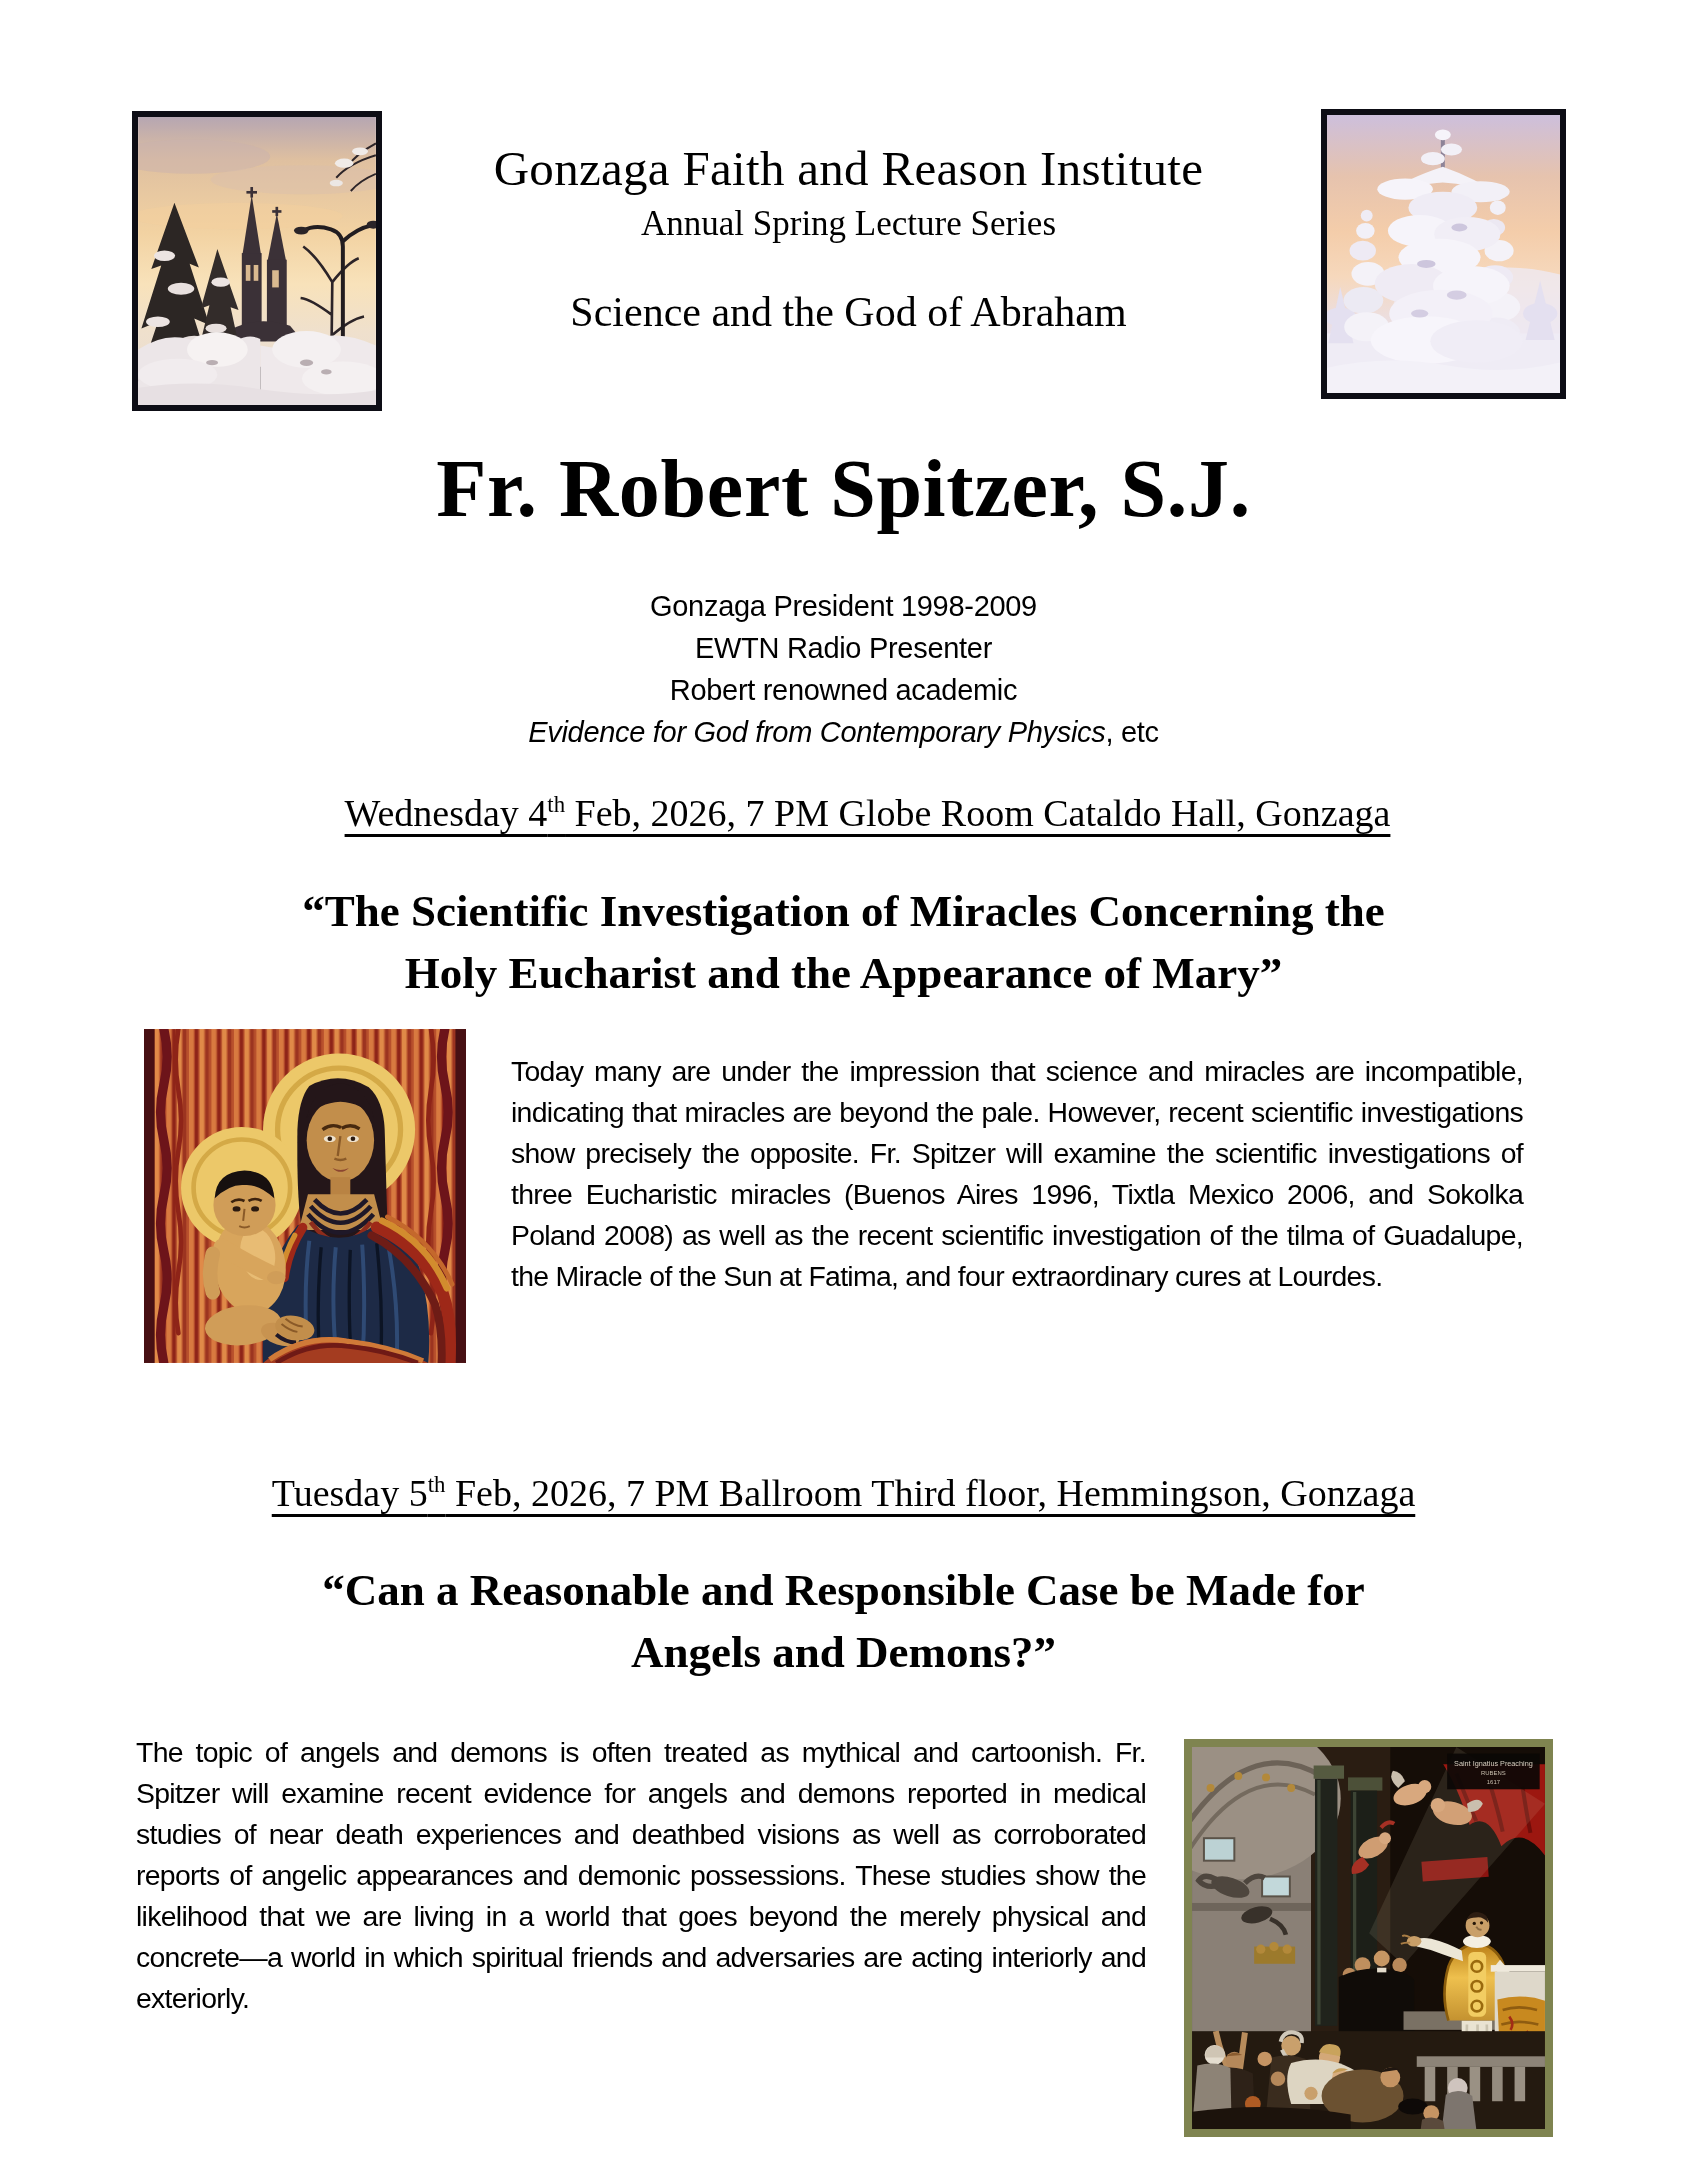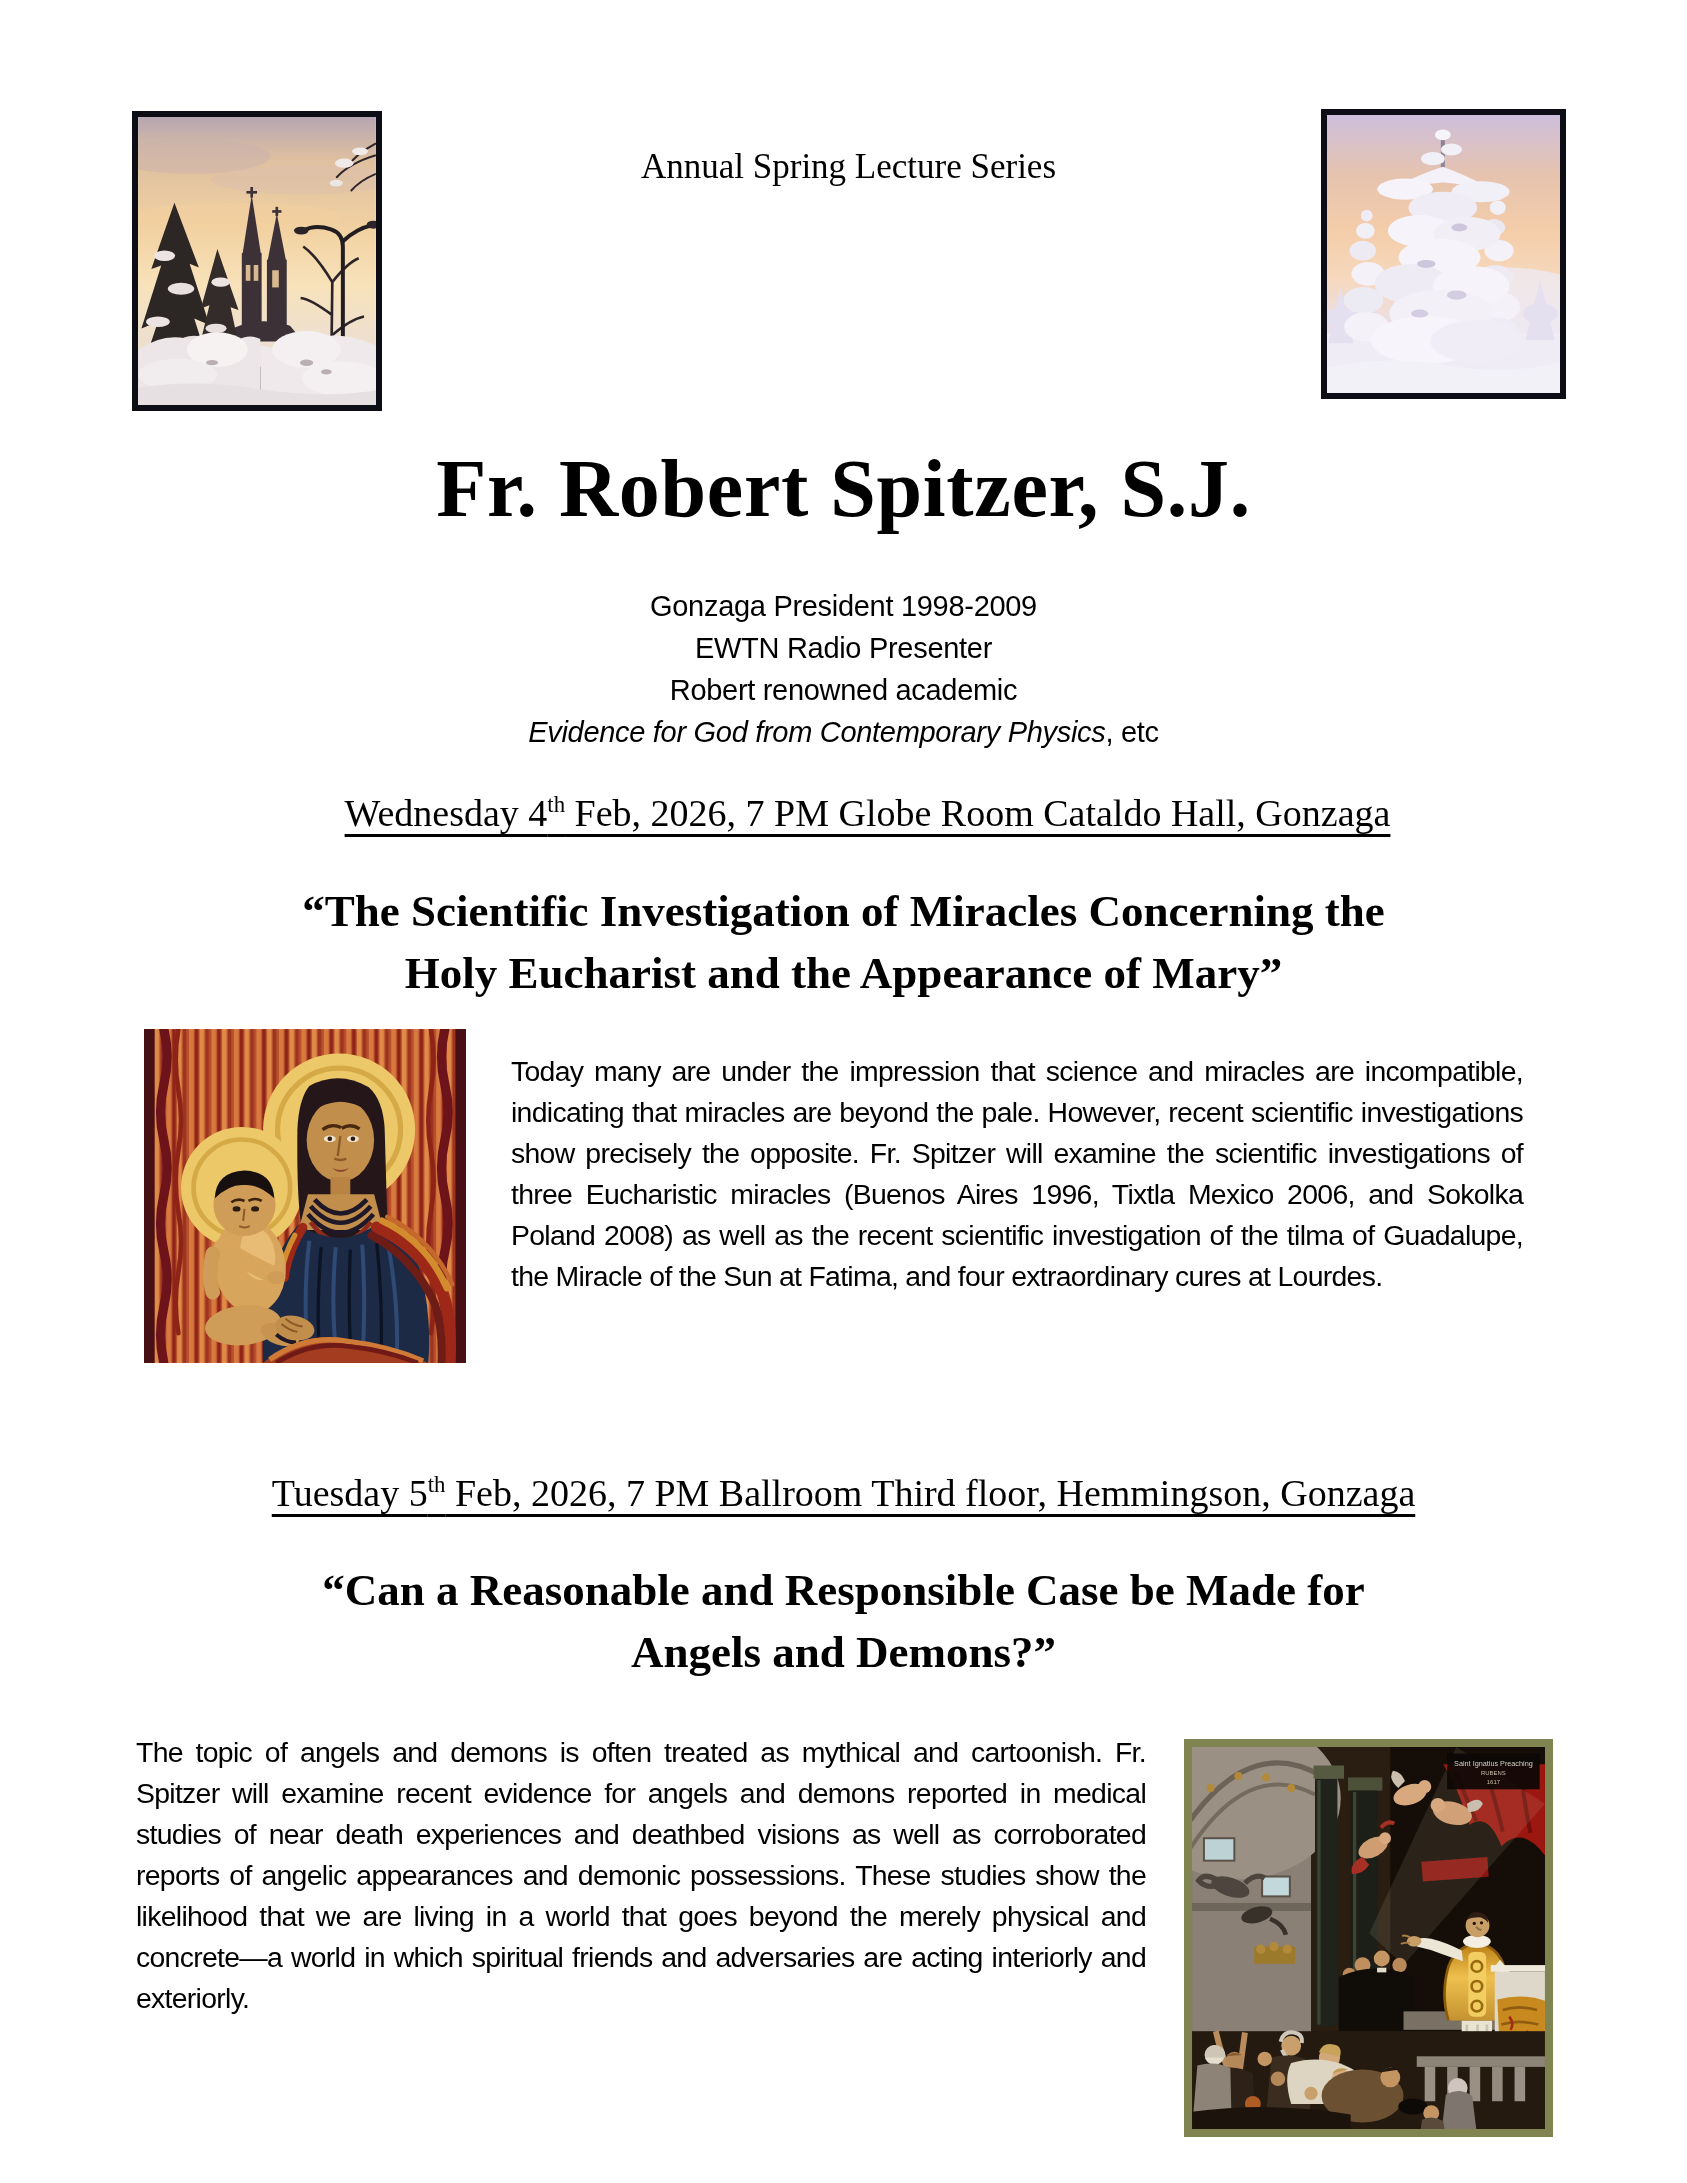--- a/index.html
+++ b/index.html
@@ -156,21 +156,23 @@
         <ellipse cx="200" cy="170" rx="12" ry="6" fill="#cdc6dd"></ellipse>
           <ellipse cx="150" cy="225" rx="14" ry="6" fill="#cdc6dd"></ellipse>
         <ellipse cx="196" cy="272" rx="15" ry="7" fill="#d4cde2"></ellipse>
           <ellipse cx="140" cy="300" rx="13" ry="6" fill="#d4cde2"></ellipse>
       </g>
       <path d="M0,382 Q90,362 180,378 Q270,394 352,374 L352,420 L0,420 Z" fill="#f3f1f8"></path>
     </svg>
   </div>
 
   <div class="abs" style="left:382px;top:140px;width:933px;text-align:center;">
+    <div class="institute">Gonzaga Faith and Reason Institute</div>
     <div class="series">Annual Spring Lecture Series</div>
+    <div class="theme">Science and the God of Abraham</div>
   </div>
 
   <div class="abs center speaker-name" style="top:442px;">Fr. Robert Spitzer, S.J.</div>
   <div class="abs center creds sans" style="top:553px;margin-top:32px;">
     <div>Gonzaga President 1998-2009</div>
     <div>EWTN Radio Presenter</div>
     <div>Robert renowned academic</div>
     <div><span class="it">Evidence for God from Contemporary Physics</span><span>, etc</span></div>
   </div>
 

